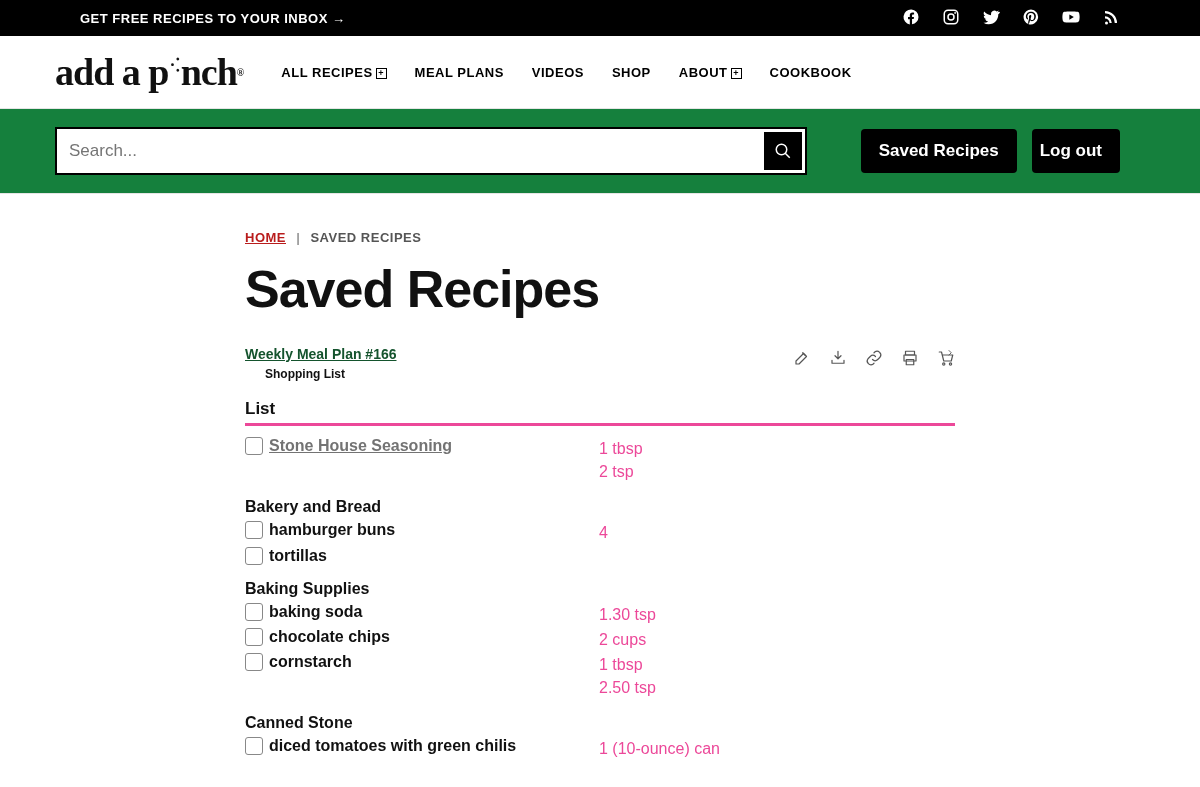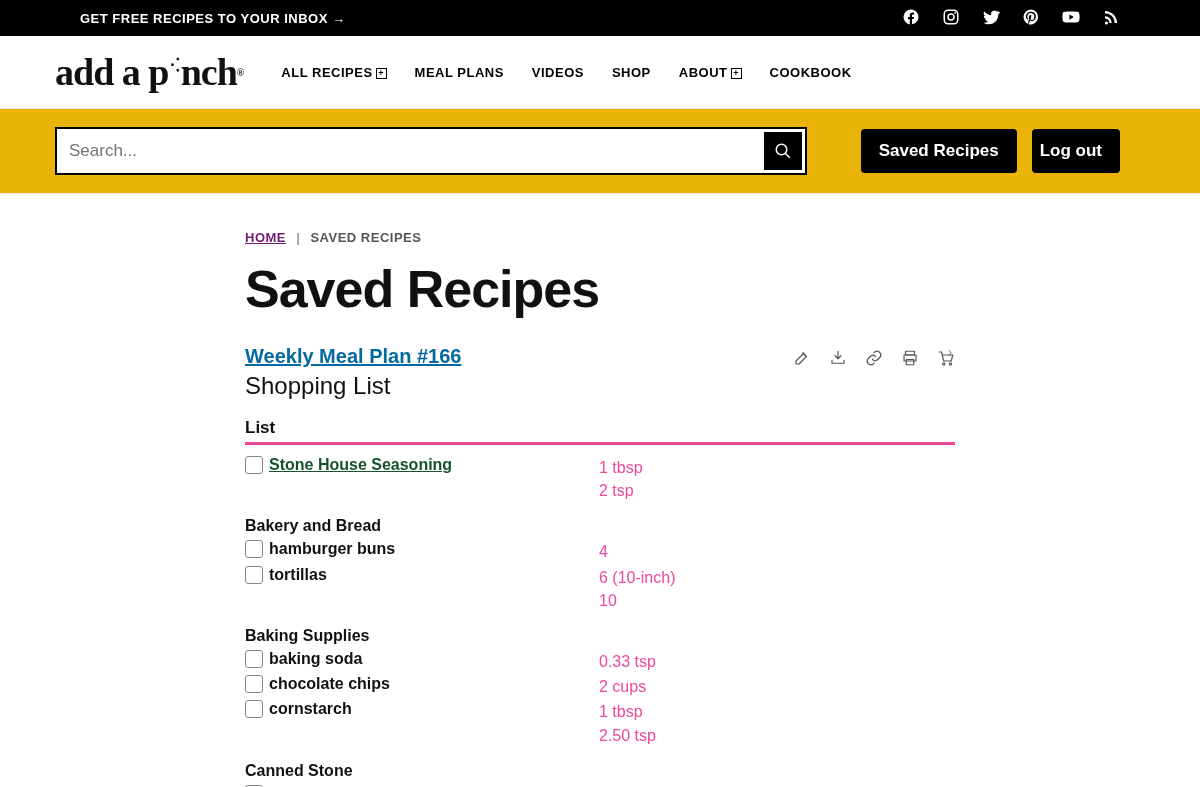--- a/index.html
+++ b/index.html
@@ -12,50 +12,50 @@
 
 .nav { display: flex; align-items: center; padding: 14px 55px; border-bottom: 1px solid #e5e5e5; }
 .logo { font-size: 38px; font-weight: 700; letter-spacing: -1px; font-family: Georgia, serif; display: flex; align-items: center; }
 .logo-dots { display: inline-block; margin: 0 2px; position: relative; top: -14px; }
 .logo-dots::before { content: "⁖"; font-size: 18px; }
 .logo-reg { font-size: 10px; vertical-align: sub; }
 .nav-links { display: flex; gap: 28px; margin-left: 38px; }
 .nav-links a { color: #000; text-decoration: none; font-weight: 800; font-size: 13px; letter-spacing: 0.5px; }
 .nav-plus { display:inline-block; border:1px solid #000; font-size:9px; line-height:9px; width:11px; height:11px; text-align:center; vertical-align:middle; margin-left:3px; font-weight:700;}
 
-.search-row { background: #eab308; border-bottom: 1px solid #e5e5e5; padding: 18px 80px 18px 55px; display: flex; gap: 54px; align-items: center; }
+.search-row { background: #15803d; border-bottom: 1px solid #e5e5e5; padding: 18px 80px 18px 55px; display: flex; gap: 54px; align-items: center; }
 .search-box { flex: 1; display: flex; border: 2px solid #000; background: #fff; height: 48px; }
 .search-box input { flex: 1; border: none; outline: none; font-size: 17px; padding: 0 12px; }
 .search-btn { width: 38px; height: 38px; background: #000; border: none; margin: 3px; display: flex; align-items: center; justify-content: center; cursor: pointer; }
 .search-btn svg { width: 18px; height: 18px; stroke: #fff; fill: none; stroke-width: 2; }
 .pill-btn { background: #000; color: #fff; border: none; font-weight: 800; font-size: 17px; padding: 12px 18px; cursor: pointer; border-radius: 4px; }
 
 .content { max-width: 710px; margin: 0 auto; padding: 36px 0 20px 0; }
 .breadcrumb { font-size: 13px; font-weight: 700; letter-spacing: 0.5px; margin-bottom: 14px; }
-.breadcrumb a { color: #701a75; text-decoration: underline; }
+.breadcrumb a { color: #b91c1c; text-decoration: underline; }
 .breadcrumb .sep { color: #999; margin: 0 6px; }
 .breadcrumb .current { color: #555; }
 
 h1 { font-size: 52px; font-weight: 900; letter-spacing: -1px; margin-bottom: 26px; }
 
 .list-header { display: flex; justify-content: space-between; align-items: flex-start; margin-bottom: 18px; }
-.meal-plan-link { color: #0369a1; text-decoration: underline; font-weight: 700; font-size: 20px; }
-.shopping-title { font-size: 24px; font-weight: 400; margin-top: 4px; }
+.meal-plan-link { color: #14532d; text-decoration: underline; font-weight: 700; font-size: 14px; }
+.shopping-title { font-size: 12px; font-weight: 700; margin-top: 4px; margin-left: 20px; }
 .toolbar-icons { display: flex; gap: 18px; margin-top: 4px; }
 .toolbar-icons svg { width: 18px; height: 18px; stroke: #555; fill: none; stroke-width: 1.6; stroke-linecap: round; stroke-linejoin: round; cursor: pointer; }
 
 .section-label { font-weight: 800; font-size: 17px; border-bottom: 3px solid #ec4899; padding-bottom: 4px; margin-bottom: 10px; margin-top: 14px; }
 
 .sections { }
 .cat-heading { font-weight: 800; font-size: 16px; margin-top: 14px; margin-bottom: 4px; }
 
 .item-row { display: flex; align-items: flex-start; padding: 1px 0; }
 .cb { width: 18px; height: 18px; border: 1.5px solid #888; border-radius: 3px; flex-shrink: 0; margin-right: 6px; cursor: pointer; }
 .item-name { font-weight: 800; width: 330px; }
-.item-name.link { color: #14532d; text-decoration: underline; }
+.item-name.link { color: #737373; text-decoration: underline; }
 .qty-col { flex: 1; }
 .qty { color: #ec4899; line-height: 1.45; }
 </style>
 </head>
 <body>
 
 <div class="top-bar">
   <a href="#">GET FREE RECIPES TO YOUR INBOX →</a>
   <div class="social">
     <a href="#"><svg viewBox="0 0 24 24">
@@ -168,31 +168,27 @@
       <div class="item-row">
         <div class="cb"></div>
         <div class="item-name">hamburger buns</div>
         <div class="qty-col">
           <div class="qty">4</div>
         </div>
       </div>
       <div class="item-row">
         <div class="cb"></div>
         <div class="item-name">tortillas</div>
-        <div class="qty-col">
-          <div class="qty">6 (10-inch)</div>
-          <div class="qty">10</div>
-        </div>
       </div>
       <div class="cat-heading">Baking Supplies</div>
       <div class="item-row">
         <div class="cb"></div>
         <div class="item-name">baking soda</div>
         <div class="qty-col">
-          <div class="qty">0.33 tsp</div>
+          <div class="qty">1.30 tsp</div>
         </div>
       </div>
       <div class="item-row">
         <div class="cb"></div>
         <div class="item-name">chocolate chips</div>
         <div class="qty-col">
           <div class="qty">2 cups</div>
         </div>
       </div>
       <div class="item-row">

